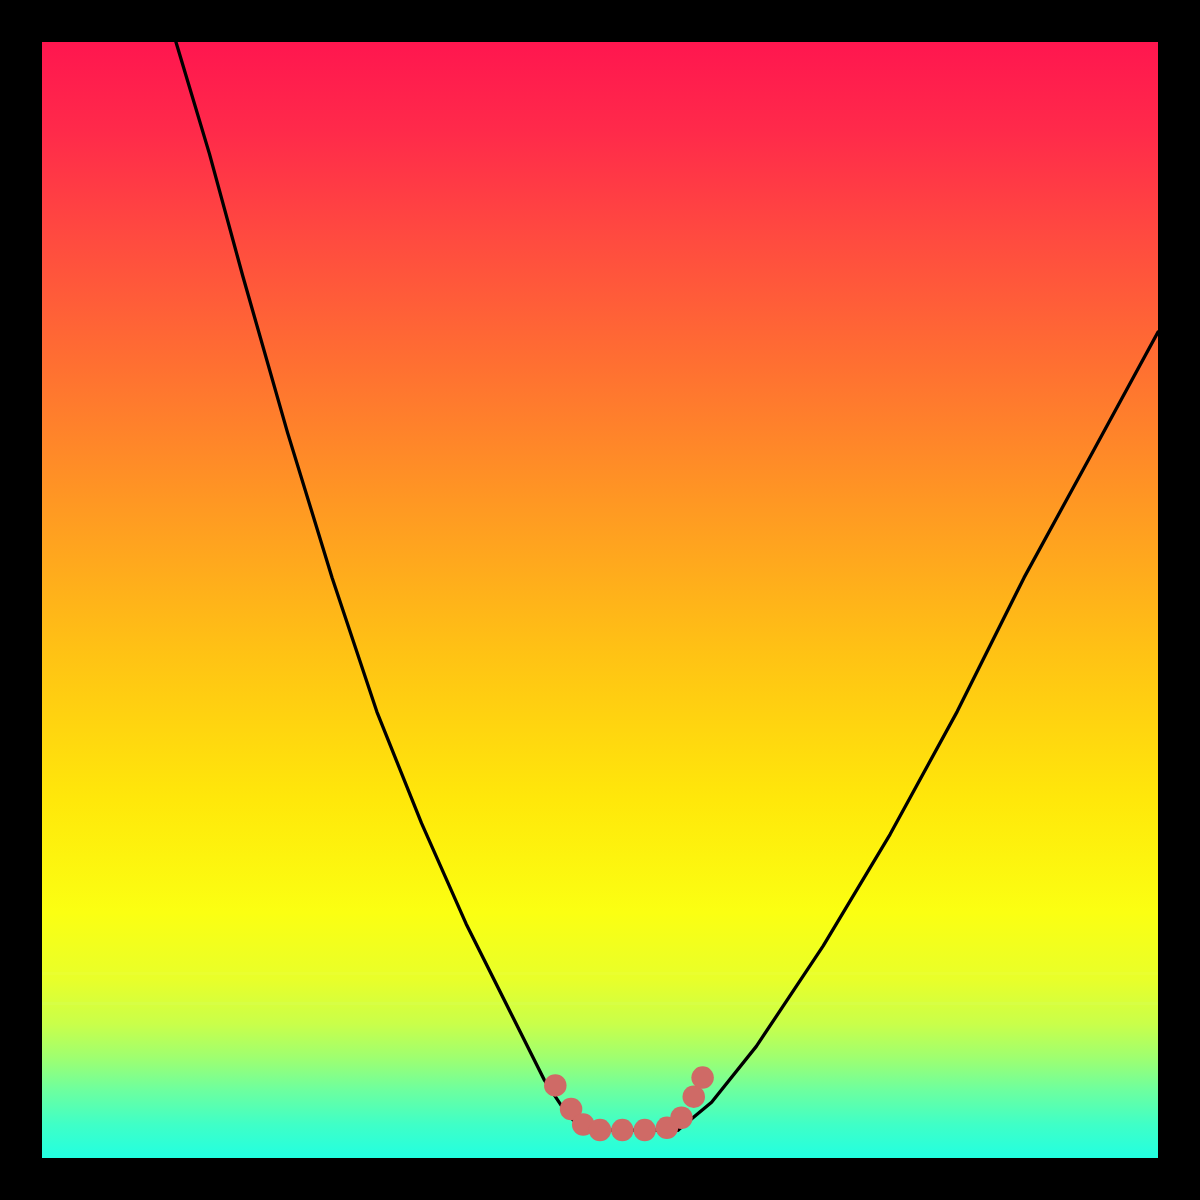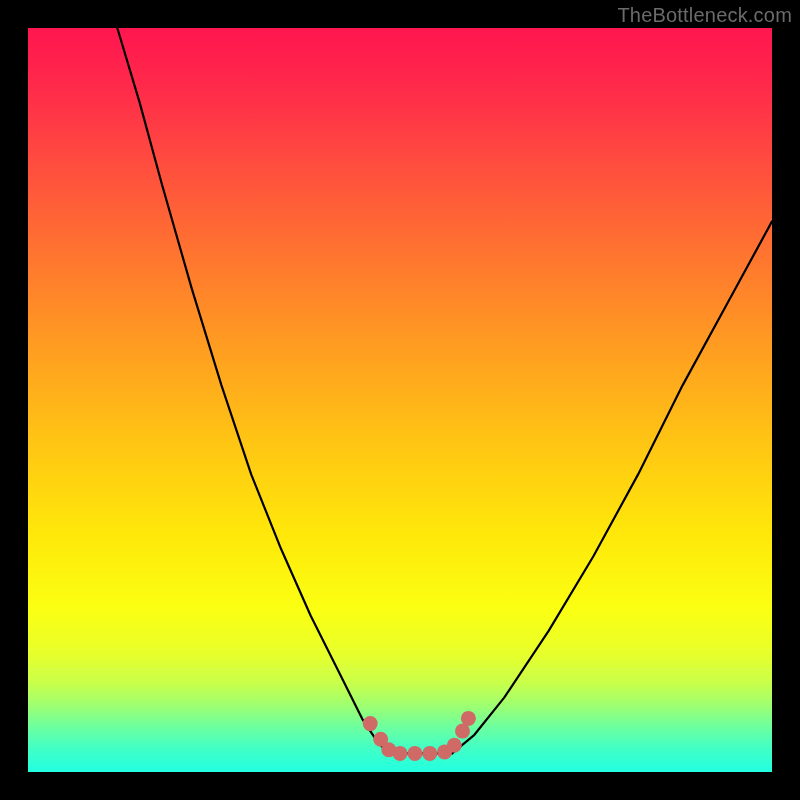--- a/index.html
+++ b/index.html
@@ -97,14 +97,13 @@
           <circle cx="386.9" cy="725.4" r="7.5" fill="#cf6a66"></circle>
           <circle cx="401.8" cy="725.4" r="7.5" fill="#cf6a66"></circle>
           <circle cx="416.6" cy="723.9" r="7.5" fill="#cf6a66"></circle>
           <circle cx="426.3" cy="717.2" r="7.5" fill="#cf6a66"></circle>
           <circle cx="434.5" cy="703.1" r="7.5" fill="#cf6a66"></circle>
           <circle cx="440.4" cy="690.4" r="7.5" fill="#cf6a66"></circle>
         </g>
     </svg>
   </div>
 
-  <div class="watermark">TheBottleneck.com</div>
 </div>
 
 </body></html>

